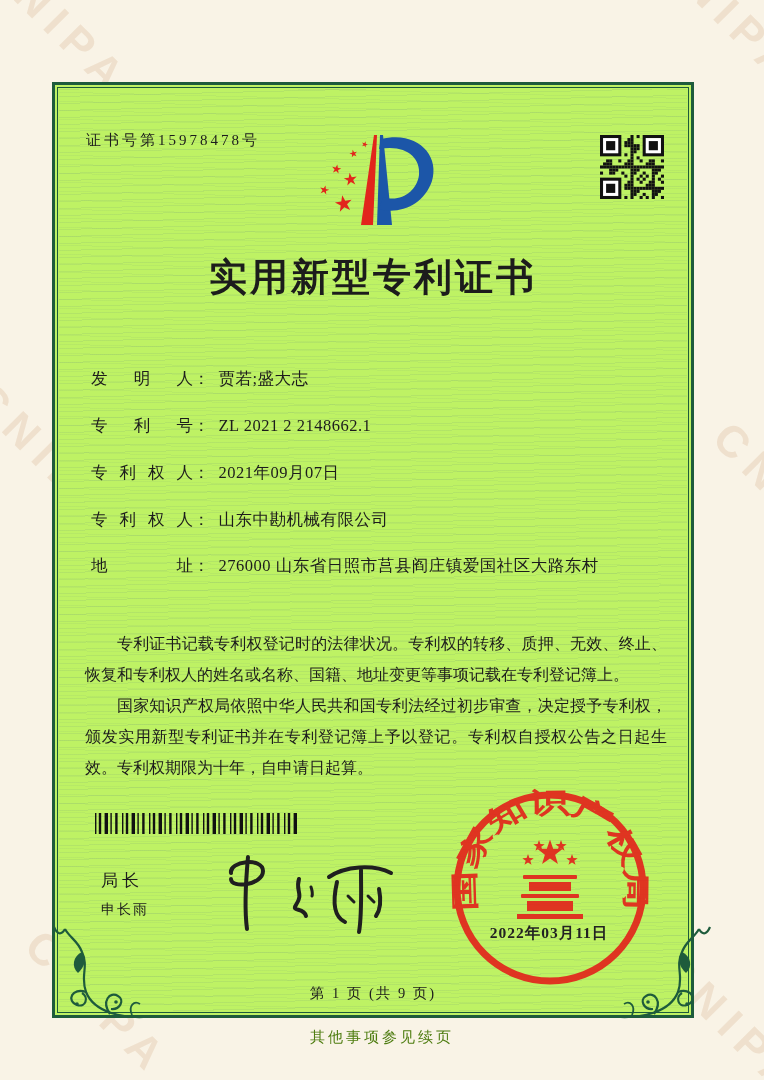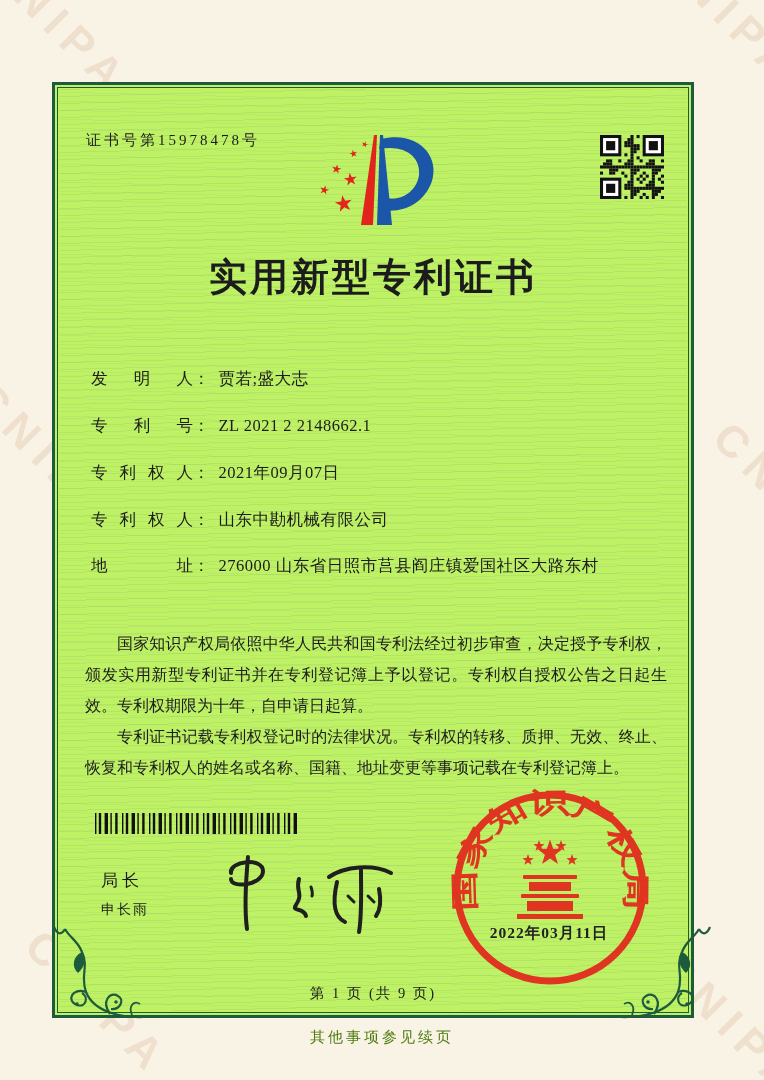--- a/index.html
+++ b/index.html
@@ -255,22 +255,22 @@
 
     <div class="title">实用新型专利证书</div>
 
     <div class="frow r2"><span class="flabel">发明人</span><span class="fcolon">：</span><span class="fvalue">贾若;盛大志</span></div>
     <div class="frow r3"><span class="flabel">专利号</span><span class="fcolon">：</span><span class="fvalue">ZL 2021 2 2148662.1</span></div>
     <div class="frow r4"><span class="flabel">专利权人</span><span class="fcolon">：</span><span class="fvalue">2021年09月07日</span></div>
     <div class="frow r5"><span class="flabel">专利权人</span><span class="fcolon">：</span><span class="fvalue">山东中勘机械有限公司</span></div>
     <div class="frow r6"><span class="flabel">地址</span><span class="fcolon">：</span><span class="fvalue">276000 山东省日照市莒县阎庄镇爱国社区大路东村</span></div>
 
     <div class="body">
+      <p>专利证书记载专利权登记时的法律状况。专利权的转移、质押、无效、终止、恢复和专利权人的姓名或名称、国籍、地址变更等事项记载在专利登记簿上。</p>
       <p>国家知识产权局依照中华人民共和国专利法经过初步审查，决定授予专利权，颁发实用新型专利证书并在专利登记簿上予以登记。专利权自授权公告之日起生效。专利权期限为十年，自申请日起算。</p>
-      <p>专利证书记载专利权登记时的法律状况。专利权的转移、质押、无效、终止、恢复和专利权人的姓名或名称、国籍、地址变更等事项记载在专利登记簿上。</p>
     </div>
 
     <svg class="barcode" viewBox="0 0 206 21" preserveAspectRatio="none" id="barcode">
         <rect x="0" y="0" width="1.4" height="21" fill="#111"></rect>
         <rect x="3.8" y="0" width="2.4" height="21" fill="#111"></rect>
         <rect x="9.6" y="0" width="3.4" height="21" fill="#111"></rect>
         <rect x="15.4" y="0" width="1.4" height="21" fill="#111"></rect>
         <rect x="20.2" y="0" width="2.4" height="21" fill="#111"></rect>
         <rect x="26.999999999999996" y="0" width="1.4" height="21" fill="#111"></rect>
         <rect x="30.799999999999994" y="0" width="2.4" height="21" fill="#111"></rect>

